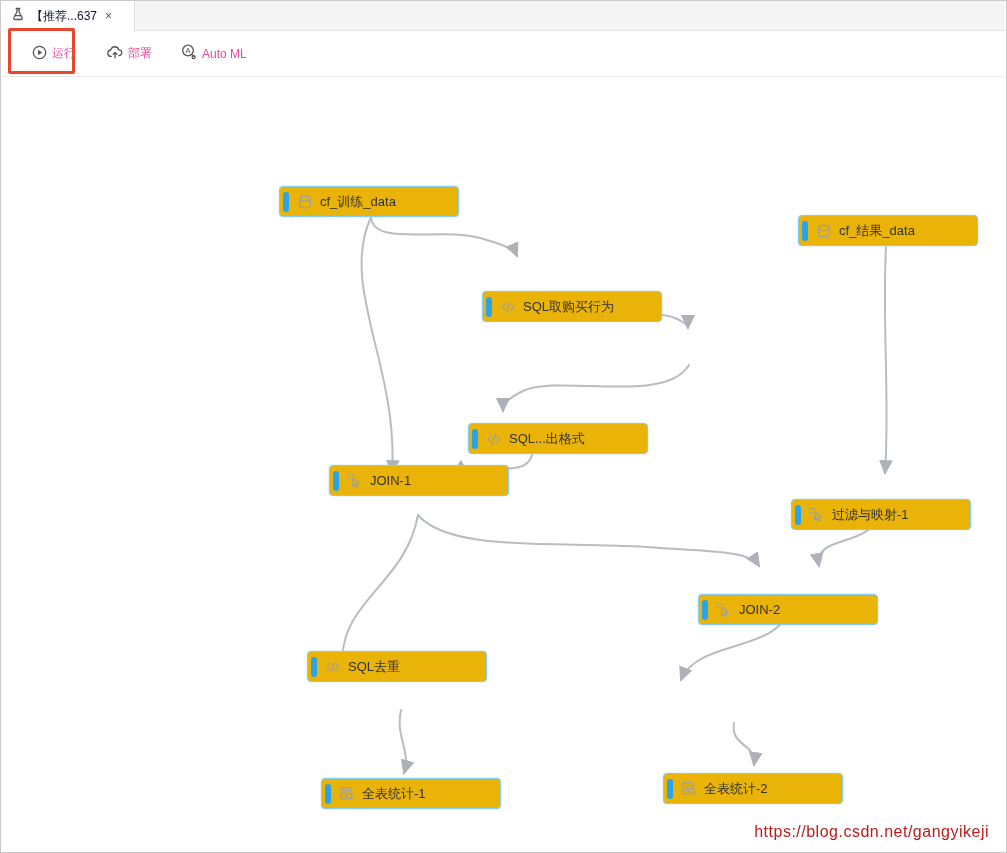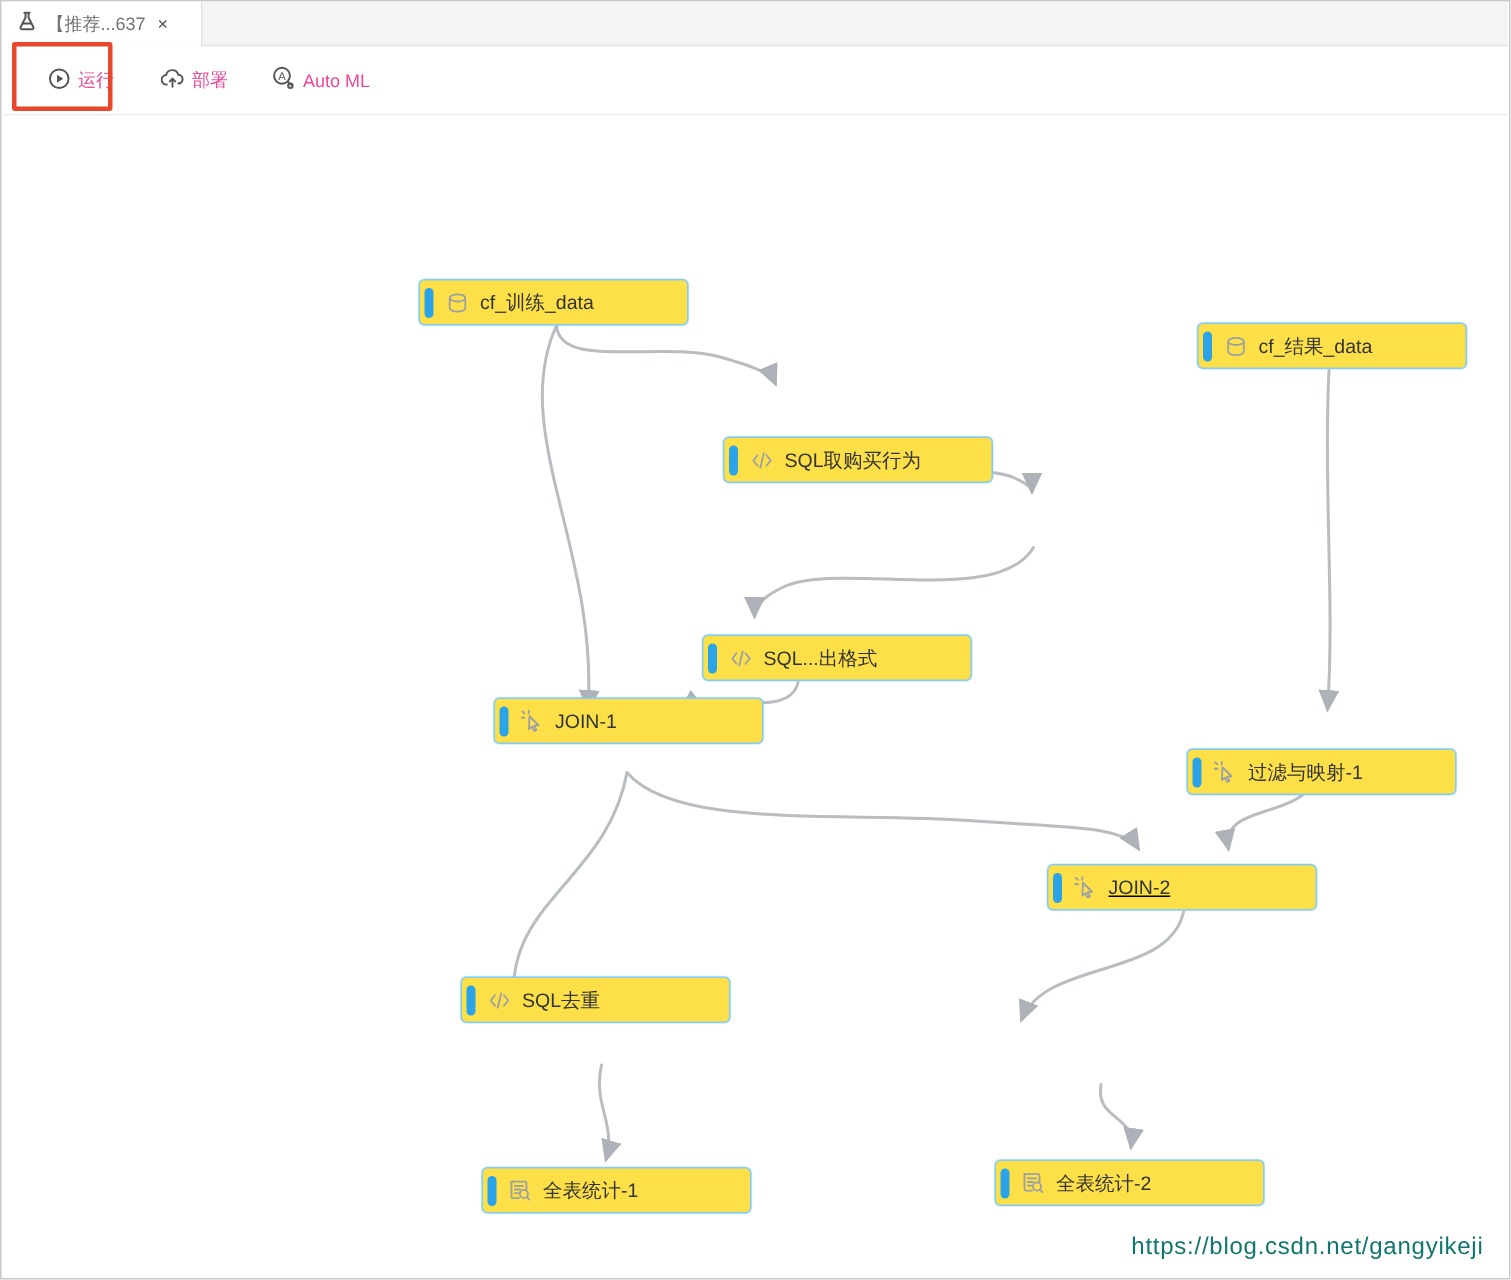--- a/index.html
+++ b/index.html
@@ -3,42 +3,42 @@
 <meta charset="utf-8">
 <style>
   * { box-sizing: border-box; margin: 0; padding: 0; }
   html,body { width:1007px; height:853px; }
   body { font-family: "Liberation Sans", "DejaVu Sans", sans-serif; background:#fff; }
   #app { position:relative; width:1007px; height:853px; border:1px solid #c9c9c9; background:#fff; overflow:hidden; }
 
   
   .tabbar { position:absolute; left:1px; top:0; right:1px; height:30px; background:#f4f4f4; border-bottom:1px solid #e2e2e2; }
   .tab { position:absolute; left:0; top:0; width:133px; height:30px; background:#fff; border-right:1px solid #e0e0e0; display:flex; align-items:center; padding-left:9px; gap:6px; }
-  .tab-title { font-size:12px; color:#737373; white-space:nowrap; }
+  .tab-title { font-size:12px; color:#0f172a; white-space:nowrap; }
   .tab-close { font-size:12px; color:#555; margin-left:2px; cursor:pointer; }
 
   
   .toolbar { position:absolute; left:1px; top:30px; right:1px; height:46px; background:#fff; border-bottom:1px solid #ececec; display:flex; align-items:center; }
   .tool-btn { display:flex; align-items:center; gap:5px; font-size:12px; color:#ec4899; cursor:pointer; }
   .tool-run { margin-left:30px; }
   .tool-deploy { margin-left:31px; }
   .tool-automl { margin-left:29px; }
   .annotation-rect { position:absolute; left:7px; top:27px; width:67px; height:46px; border:3px solid #e8472e; border-radius:2px; pointer-events:none; z-index:40; }
 
   
   .canvas { position:absolute; left:1px; top:76px; right:1px; bottom:1px; background:#fff; }
   svg.edges { position:absolute; left:0; top:0; width:1005px; height:776px; }
 
   
-  .node { position:absolute; width:180px; height:31px; background:#fde047; border:1px solid #85ccf2; border-radius:4px; display:flex; align-items:center; box-shadow:0 0 0 0.5px rgba(133,204,242,.35); cursor:pointer; }
+  .node { position:absolute; width:180px; height:31px; background:#eab308; border:1px solid #85ccf2; border-radius:4px; display:flex; align-items:center; box-shadow:0 0 0 0.5px rgba(133,204,242,.35); cursor:pointer; }
   .node .bar { position:absolute; left:3px; top:5px; width:6px; height:20px; border-radius:3px; background:#2aa3e8; }
   .node .nicon { margin-left:17px; width:15px; height:15px; display:flex; align-items:center; justify-content:center; flex:none; }
   .node .nlabel { margin-left:8px; font-size:13px; color:#333; white-space:nowrap; }
 
-  .watermark { position:absolute; right:16px; top:746px; font-size:16px; color:#0f766e; letter-spacing:0.5px; }
+  .watermark { position:absolute; right:16px; top:746px; font-size:16px; color:#b91c1c; letter-spacing:0.5px; }
 
   .icn { stroke:#9aa0a6; fill:none; stroke-width:1.2; stroke-linecap:round; stroke-linejoin:round; }
   .icn-dark { stroke:#555; fill:none; stroke-width:1.3; stroke-linecap:round; stroke-linejoin:round; }
 </style>
 </head>
 <body>
 
 <div id="app">
 
   <div class="tabbar">
@@ -170,21 +170,21 @@
       <span class="bar"></span>
       <span class="nicon">
         <svg width="15" height="15" viewBox="0 0 15 15">
             <path class="icn" d="M6 4.5 L12 10.5 L9 10.8 L10.6 13.6 L9.1 14.3 L7.7 11.5 L5.6 13 Z"></path>
             <path class="icn" d="M1.2 1.2 L2.6 2.6 M5.5 0.8 L5.5 2.6 M0.8 5.5 L2.6 5.5"></path>
           </svg>
       </span>
       <span class="nlabel">过滤与映射-1</span>
     </div>
 
-    <div class="node" style="left:696px; top:499px;text-decoration:underline;">
+    <div class="node" style="left:696px; top:517px;">
       <span class="bar"></span>
       <span class="nicon">
         <svg width="15" height="15" viewBox="0 0 15 15">
             <path class="icn" d="M6 4.5 L12 10.5 L9 10.8 L10.6 13.6 L9.1 14.3 L7.7 11.5 L5.6 13 Z"></path>
             <path class="icn" d="M1.2 1.2 L2.6 2.6 M5.5 0.8 L5.5 2.6 M0.8 5.5 L2.6 5.5"></path>
           </svg>
       </span>
       <span class="nlabel">JOIN-2</span>
     </div>
 

